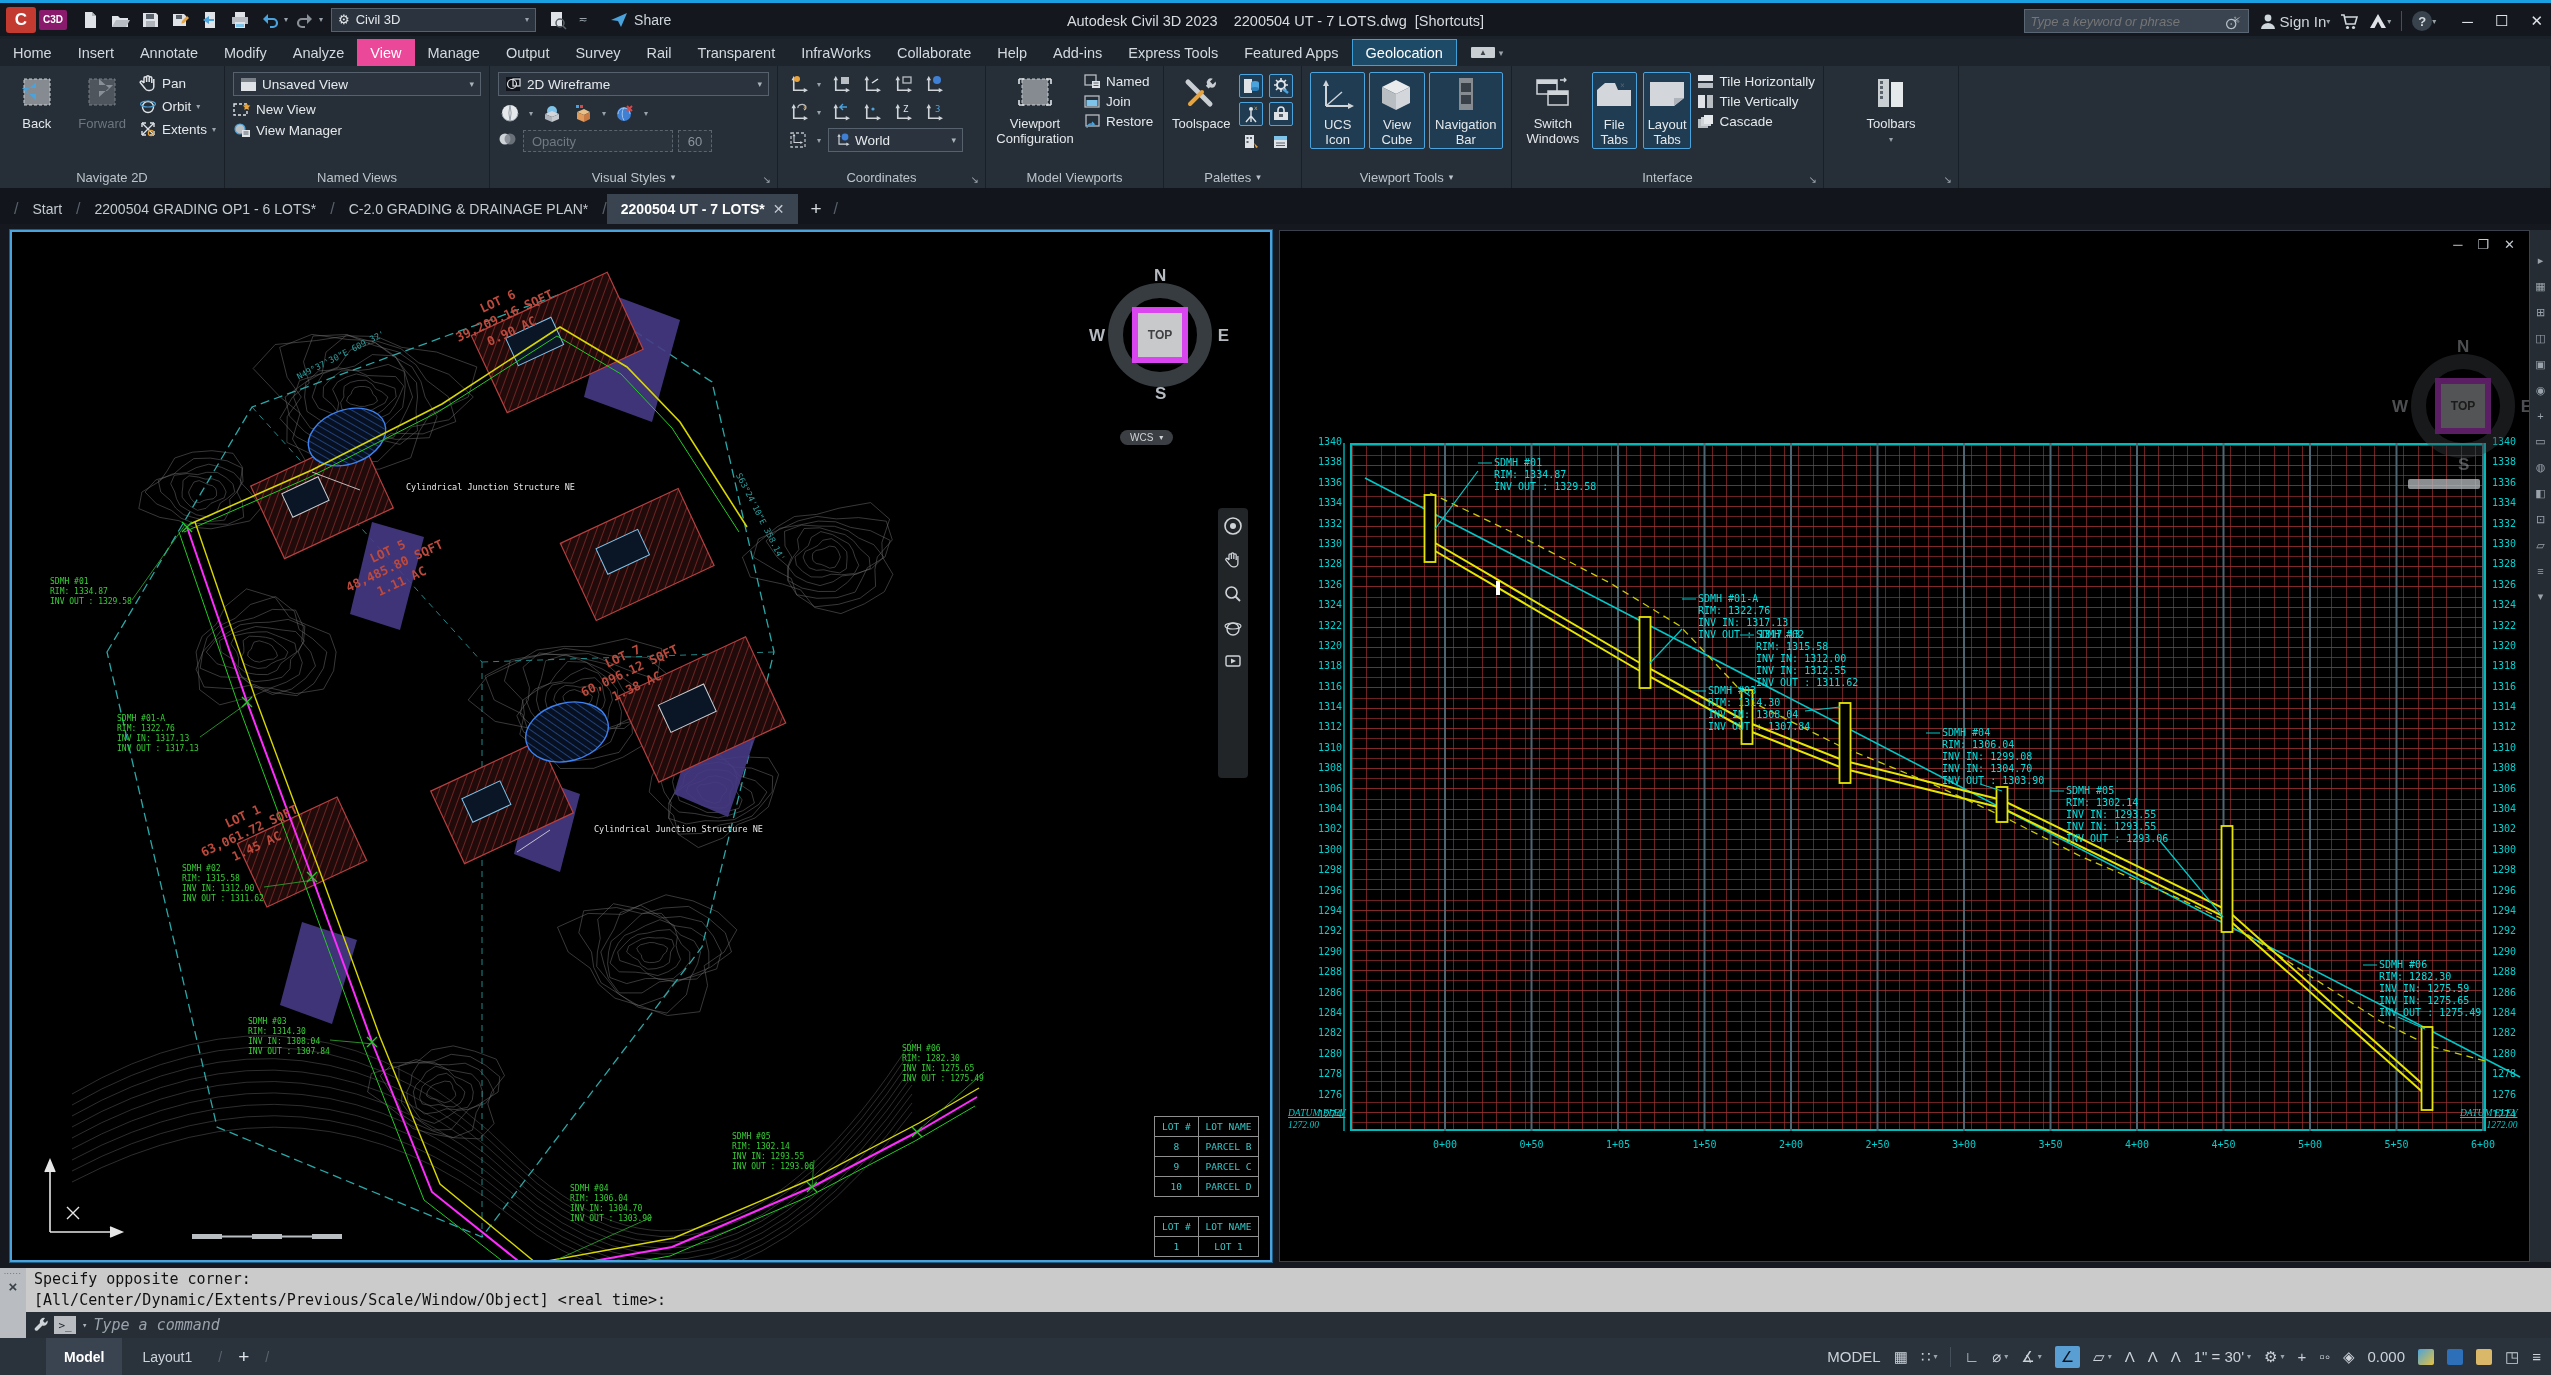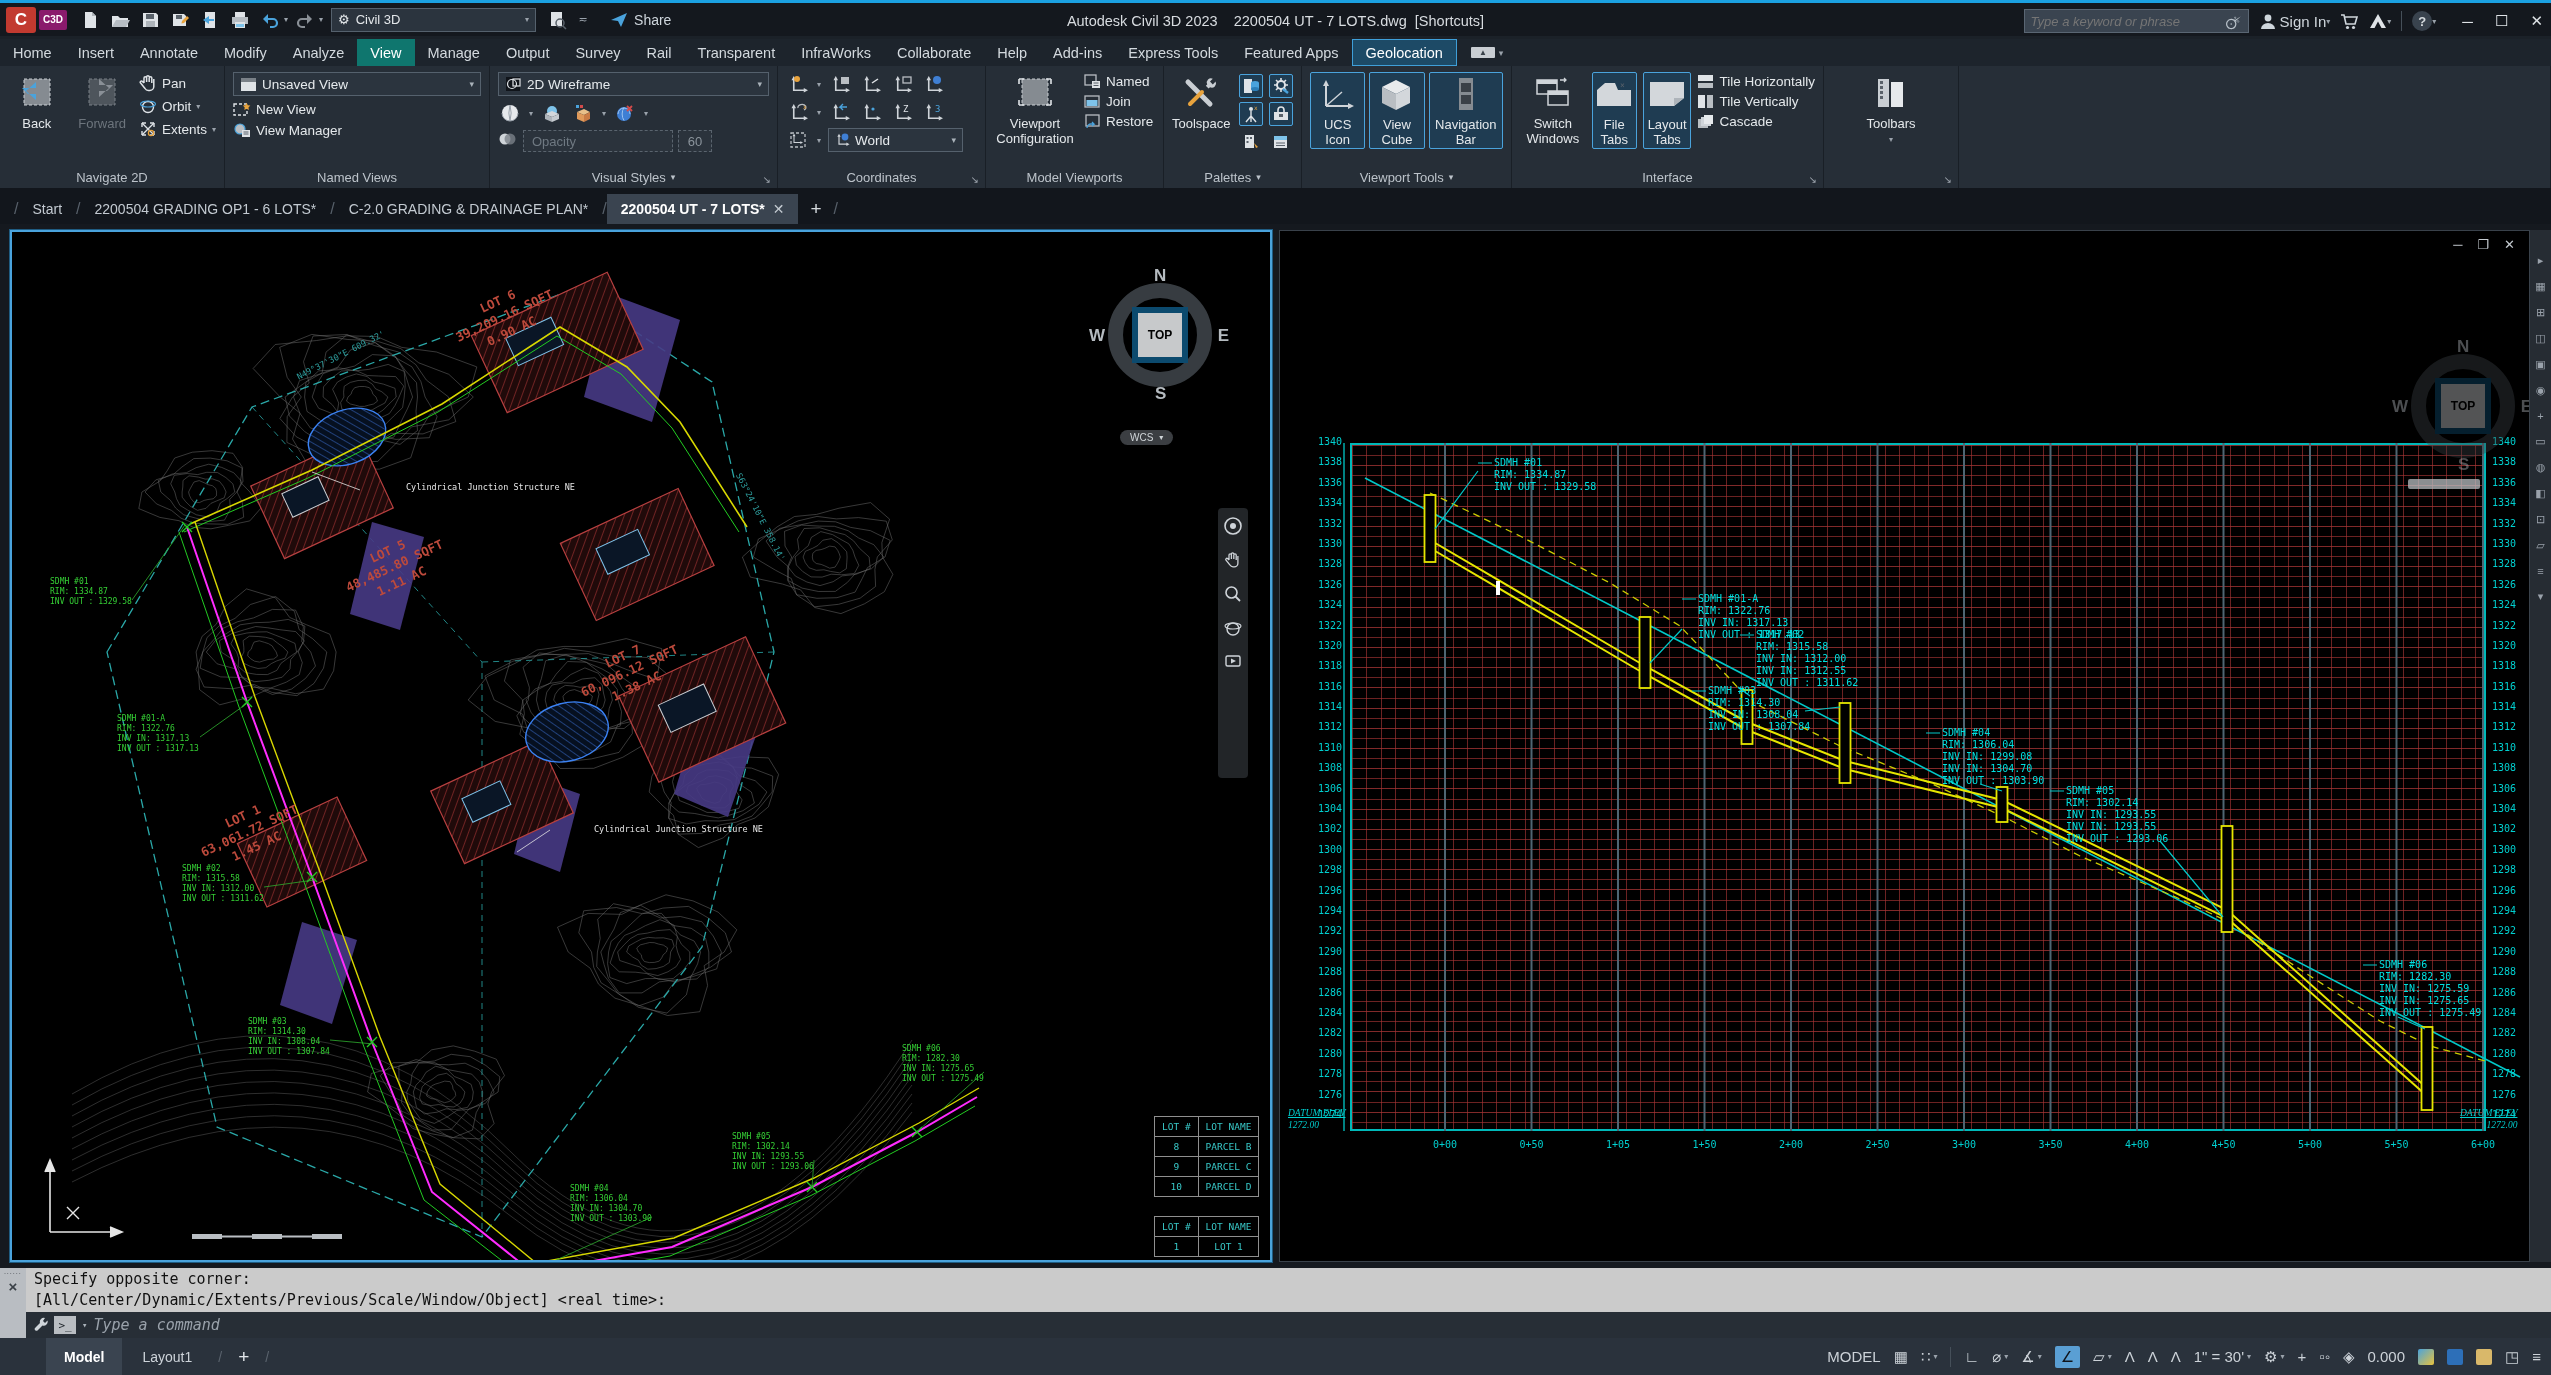--- a/index.html
+++ b/index.html
@@ -20,21 +20,21 @@
   .tb-right { position:absolute; right:8px; top:0; height:36px; display:flex; align-items:center; gap:10px; }
   .searchbox { display:flex; align-items:center; width:225px; height:24px; background:#3a4450; border:1px solid #5a6673; padding:0 6px; }
   .searchbox input { flex:1; background:transparent; border:0; outline:0; color:#b9c2ca; font-style:italic; font-size:13px; font-family:"Liberation Sans",sans-serif; }
   .tb-ico { color:#cfd6dc; font-size:15px; display:flex; align-items:center; gap:3px; }
   .helpdot { width:20px; height:20px; border-radius:50%; background:#39434e; color:#d5dade; display:flex; align-items:center; justify-content:center; font-size:13px; font-weight:bold; }
   .winbtns { display:flex; align-items:center; gap:22px; margin-left:16px; font-size:15px; color:#dfe3e7; }
 
   
   .rtabs { position:absolute; left:0; top:39px; width:100%; height:27px; background:#1d242c; display:flex; align-items:stretch; font-size:14.5px; }
   .rtab { padding:0 13px; display:flex; align-items:center; color:#d3d9de; }
-  .rtab.active { background:#0f766e; color:#fff; }
+  .rtab.active { background:#ec4899; color:#fff; }
   .rtab.geo { background:#1d4a66; border:1px solid #3f9fd8; color:#fff; }
   .rtab-min { margin-left:14px; display:flex; align-items:center; gap:4px; }
   .rtab-min .pill { background:#c9ced3; color:#3a424a; font-size:8px; padding:1px 8px; border-radius:1px; }
   .rtab-min .car { color:#9aa2ab; font-size:9px; }
 
   
   .ribbon { position:absolute; left:0; top:66px; width:100%; height:122px; background:#262e37; display:flex; }
   .rp { position:relative; height:100%; border-right:1px solid #191f26; display:flex; flex-direction:column; }
   .rp-body { flex:1; display:flex; align-items:flex-start; padding:6px 8px 0 8px; gap:8px; }
   .rp-label { height:22px; display:flex; align-items:center; justify-content:center; gap:5px; font-size:13px; color:#bcc3ca; position:relative; }
@@ -75,21 +75,21 @@
   
   .lotlabel { position:absolute; color:#bd4a3c; font-size:12.5px; font-weight:bold; text-align:center; line-height:1.3; font-family:"DejaVu Sans Mono",monospace; transform:rotate(-25deg); white-space:nowrap; }
   .gcallout { position:absolute; color:#35d035; font-size:8px; line-height:10px; font-family:"DejaVu Sans Mono",monospace; white-space:nowrap; }
   .wnote { position:absolute; color:#e6e6e6; font-size:8.5px; font-family:"DejaVu Sans Mono",monospace; white-space:nowrap;padding-left:42px; }
   .blabel { position:absolute; color:#2e9f9f; font-size:8.5px; font-family:"DejaVu Sans Mono",monospace; white-space:nowrap; }
 
   
   .vcube { position:absolute; width:130px; height:130px; }
   .vc-ring { position:absolute; left:13px; top:13px; width:104px; height:104px; border-radius:50%; border:15px solid rgba(58,63,69,.95); }
   .vc-letter { position:absolute; color:#b5bbc0; font-weight:bold; font-size:17px; }
-  .vc-top { position:absolute; left:37px; top:37px; width:56px; height:56px; background:#c7c9cb; border:6px solid #0c4a6e; color:#000000; font-weight:bold; font-size:12px; display:flex; align-items:center; justify-content:center; }
+  .vc-top { position:absolute; left:37px; top:37px; width:56px; height:56px; background:#c7c9cb; border:6px solid #d946ef; color:#404040; font-weight:bold; font-size:12px; display:flex; align-items:center; justify-content:center; }
   .wcs-pill { position:absolute; background:rgba(130,138,146,.45); border-radius:9px; color:#d0d5d9; font-size:10px; padding:2px 10px; display:flex; gap:6px; align-items:center; }
   .vcube.faded { opacity:.42; }
 
   .navstrip { position:absolute; width:30px; border-radius:4px; background:rgba(105,115,124,.32); display:flex; flex-direction:column; align-items:center; padding:8px 0; gap:14px; }
 
   
   .ptable { position:absolute; font-family:"DejaVu Sans Mono",monospace; font-size:9.5px; color:#38c8c8; border-collapse:collapse; }
   .ptable td { border:1px solid #8f8f8f; padding:4px 7px; text-align:center; white-space:nowrap; }
 
   

